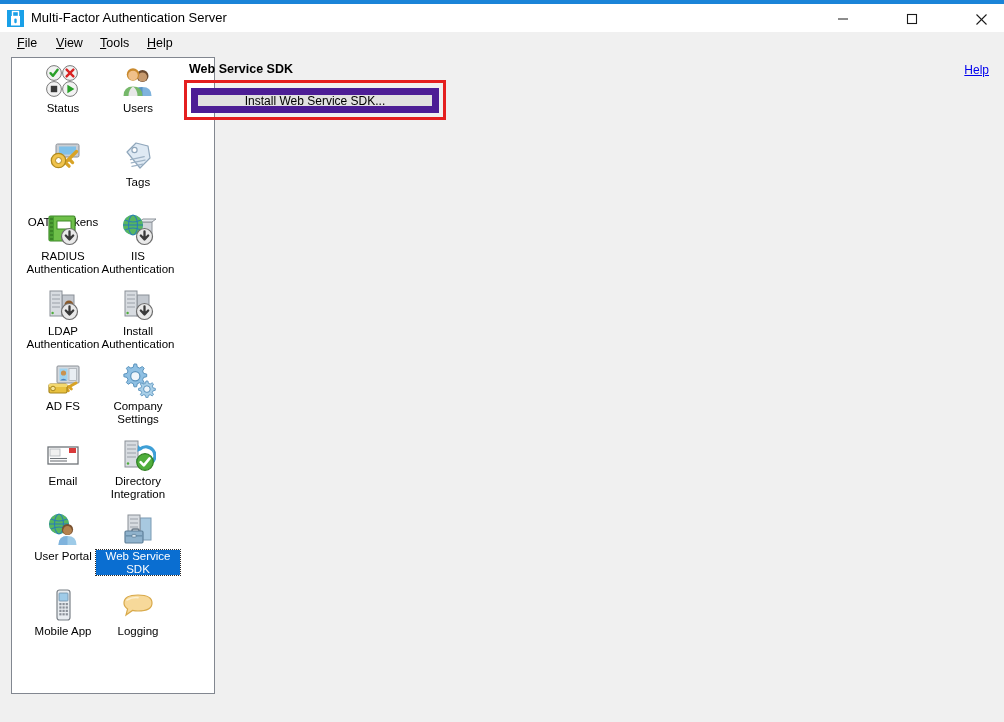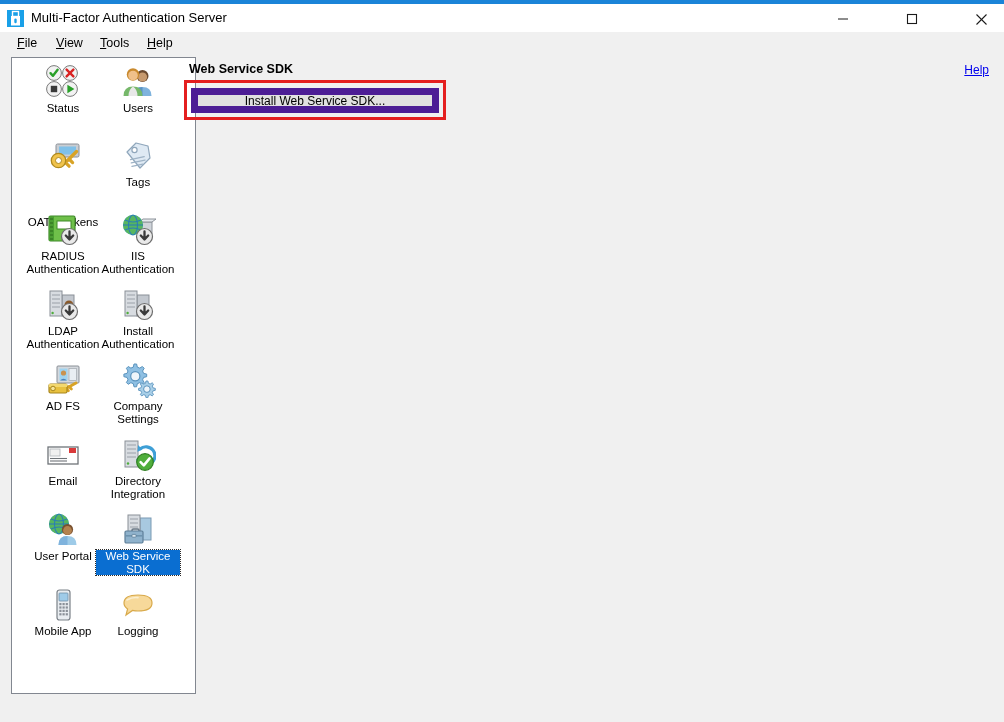--- a/index.html
+++ b/index.html
@@ -80,21 +80,21 @@
     font-size: 12.5px;
     color: #000;
     padding: 0 7px;
     white-space: nowrap;
   }
   .menu-item u { text-decoration: underline; }
   
   #sidebar-panel {
     position: absolute;
     left: 11px; top: 57px;
-    width: 185px; height: 637px;
+    width: 204px; height: 637px;
     background: #ffffff;
     border: 1px solid #828790;
     box-sizing: border-box;
   }
   #sidebar-grid {
     position: relative;
     width: 100%;
     height: 100%;
   }
   .side-item {

